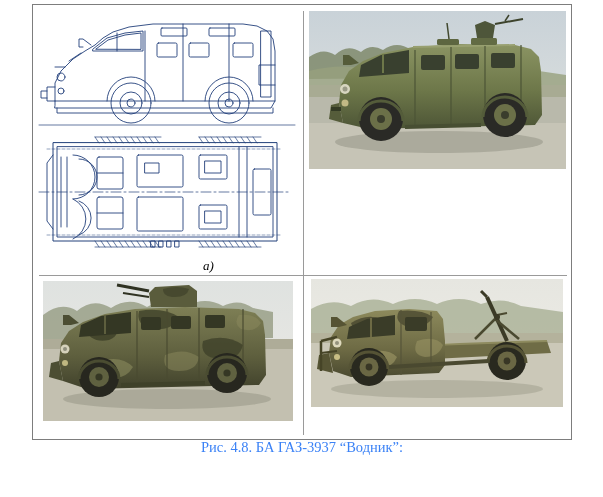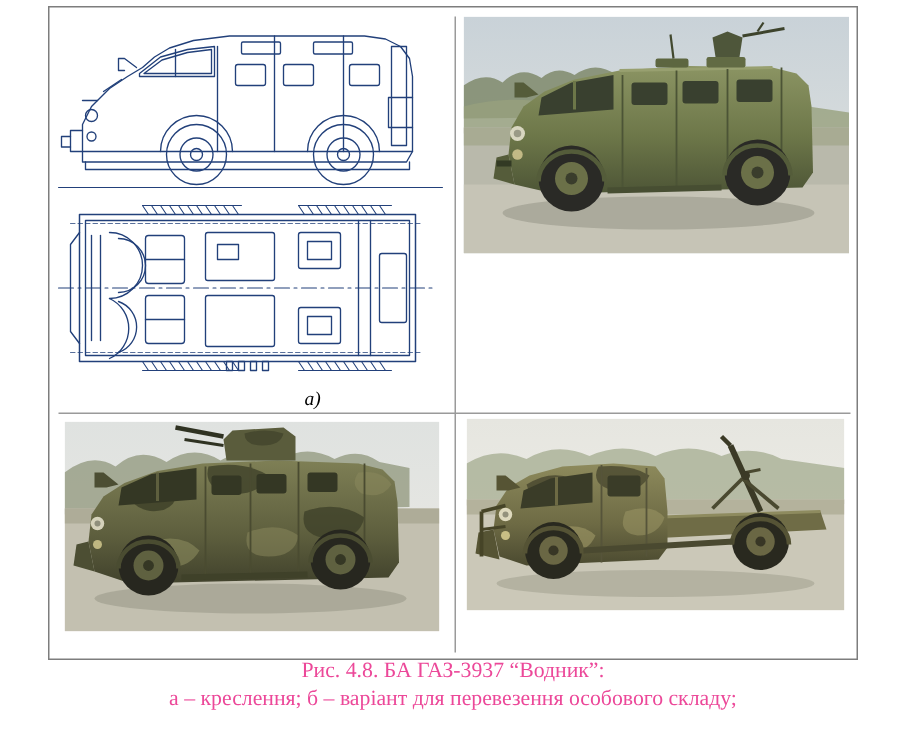--- a/index.html
+++ b/index.html
@@ -78,21 +78,21 @@
   
   .caption {
     position: absolute;
     left: 32px;
     top: 438px;
     width: 540px;
     text-align: center;
     font-family: "Liberation Serif", serif;
     font-size: 14.5px;
     line-height: 19px;
-    color: #ec4899;
+    color: #3b82f6;
   }
   .caption div { white-space: nowrap; }
 </style>
 </head>
 <body>
 
 <div class="page">
 
   <div class="figure-frame">
 
@@ -422,16 +422,15 @@
           <path d="M78 88 L178 82" stroke="#4a4930" stroke-width="4"></path>
         </svg>
       </div>
 
     </div>
 
   </div>
 
   <div class="caption">
     <div>Рис. 4.8. БА ГАЗ-3937 “Водник”:</div>
-    <div>а – креслення; б – варіант для перевезення особового складу;</div>
   </div>
 
 </div>
 
 </body></html>

